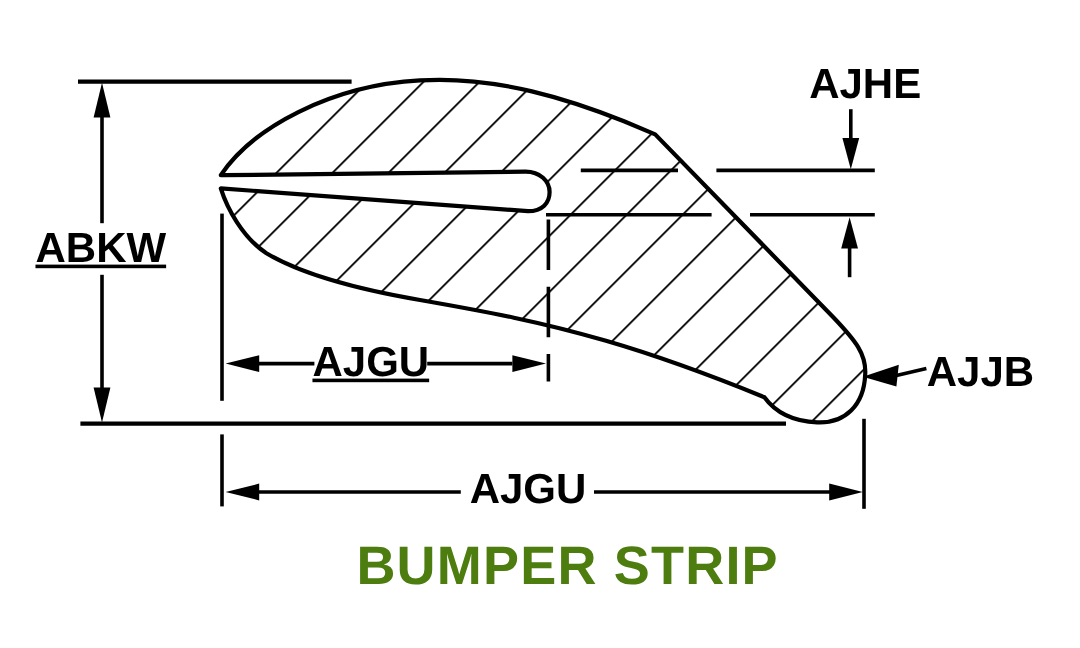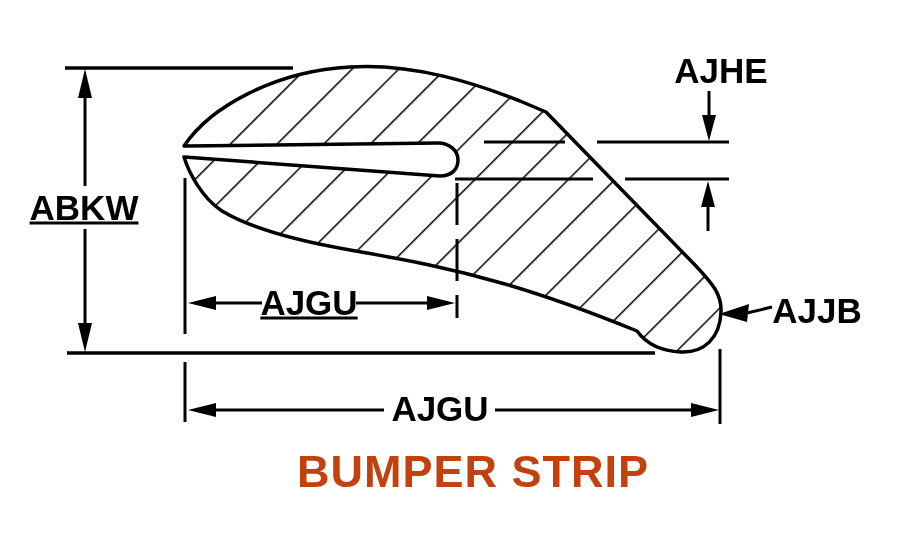--- a/index.html
+++ b/index.html
@@ -21,21 +21,21 @@
     color: #000000;
     white-space: nowrap;
   }
   .caption {
     position: absolute;
     transform: translate(-50%, -50%);
     font-weight: bold;
     font-size: 45px;
     line-height: 1;
     letter-spacing: 1px;
-    color: #c2410c;
+    color: #4d7c0f;
     white-space: nowrap;
   }
 </style>
 </head>
 <body>
 
 <div class="stage">
 
   <svg width="900" height="540" viewBox="0 0 900 540">
     <defs>

